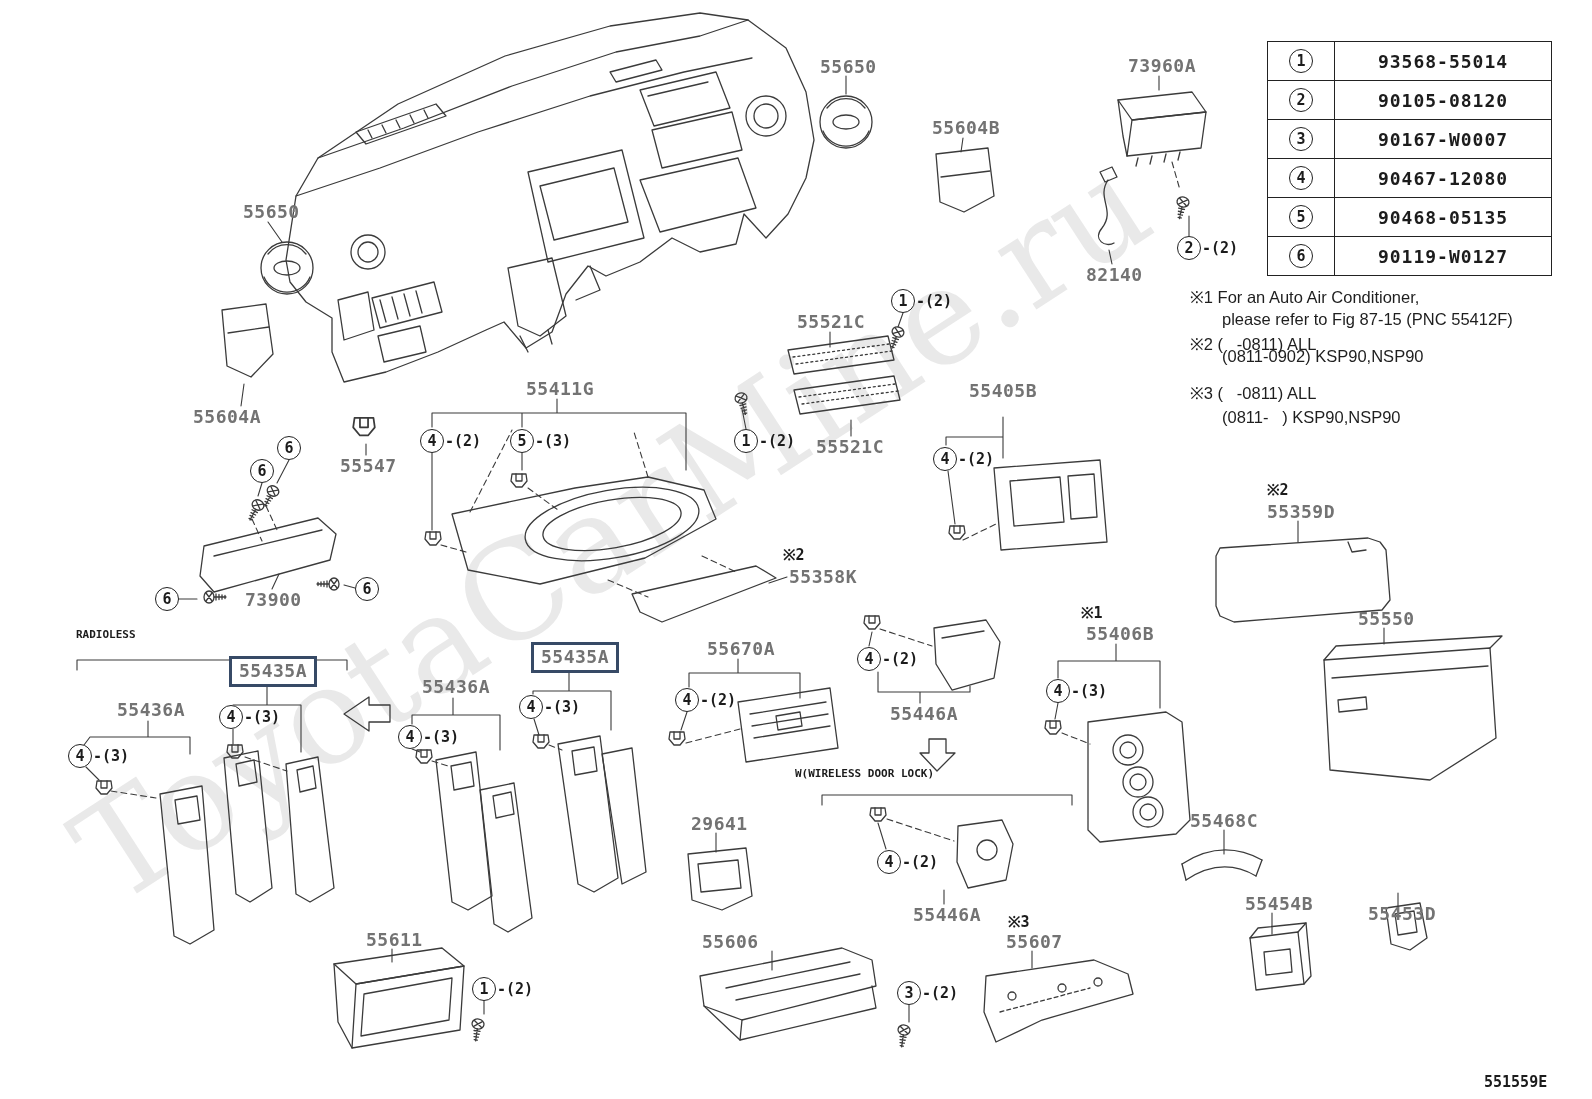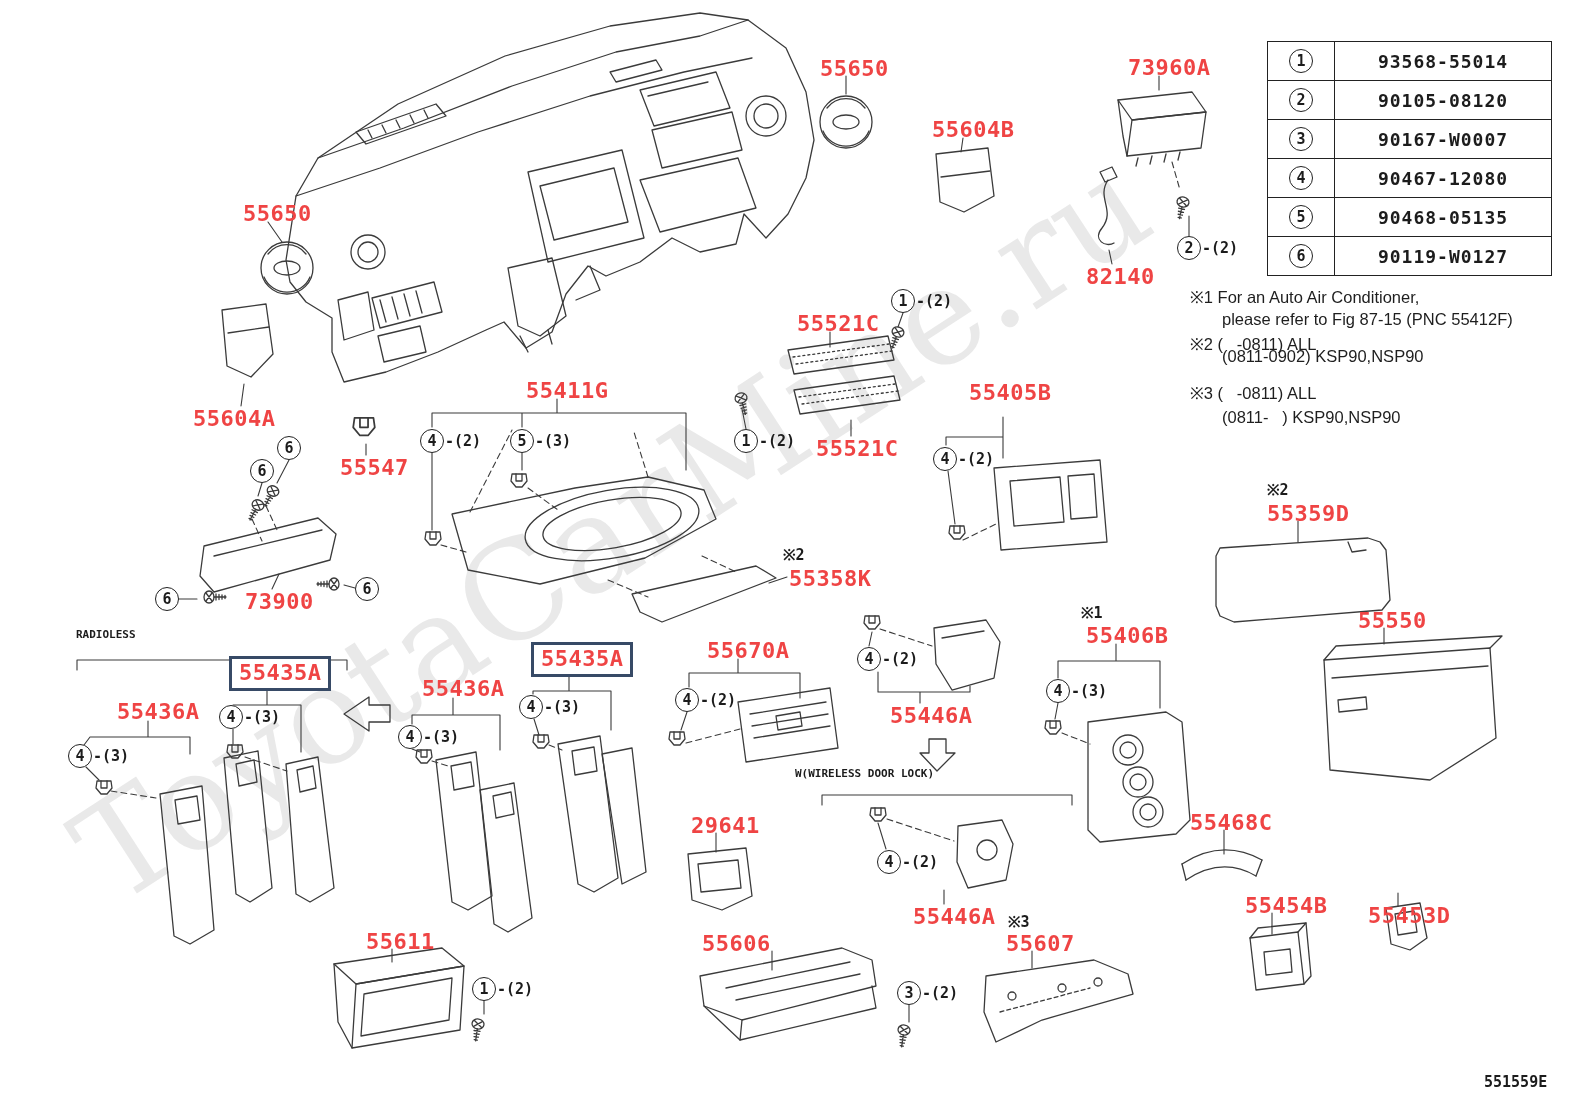--- a/index.html
+++ b/index.html
@@ -2,22 +2,22 @@
 <html><head>
 <meta charset="utf-8">
 <style>
   html,body { margin:0; padding:0; background:#fff; }
   .stage { position:relative; width:1592px; height:1099px; background:#ffffff; overflow:hidden;
            font-family:"DejaVu Sans Mono", monospace; }
   .art { position:absolute; left:0; top:0; }
   .watermark { position:absolute; left:90px; top:790px; font:400 135px "DejaVu Serif", serif;
                color:rgba(70,70,70,0.12); white-space:nowrap; transform:rotate(-33deg);
                transform-origin:0 50%; pointer-events:none; }
-  .lbl { position:absolute; font-weight:bold; font-size:22px; letter-spacing:0.5px;
-         color:#ef4444; white-space:nowrap; line-height:1; }
+  .lbl { position:absolute; font-weight:bold; font-size:18px; letter-spacing:0.5px;
+         color:#737373; white-space:nowrap; line-height:1; }
   .caption { position:absolute; font-weight:bold; font-size:11px; color:#1c1c1c; white-space:nowrap; line-height:1; }
   .boxed { border:3px solid #374a66; padding:3px 7px 4px; background:#fff; }
   .refmark { position:absolute; font-weight:bold; font-size:15px; color:#1c1c1c; line-height:1; }
   .callout { position:absolute; display:flex; align-items:center; gap:1px; }
   .circ { display:inline-flex; width:24px; height:24px; box-sizing:border-box; border:1.7px solid #222;
           border-radius:50%; align-items:center; justify-content:center;
           font-weight:bold; font-size:15px; color:#1c1c1c; background:#fff; }
   .suffix { font-weight:bold; font-size:15px; color:#1c1c1c; }
   .note-line { position:absolute; font-family:"Liberation Sans", sans-serif; font-size:16.5px;
                color:#1e1e1e; white-space:pre; line-height:1; }

